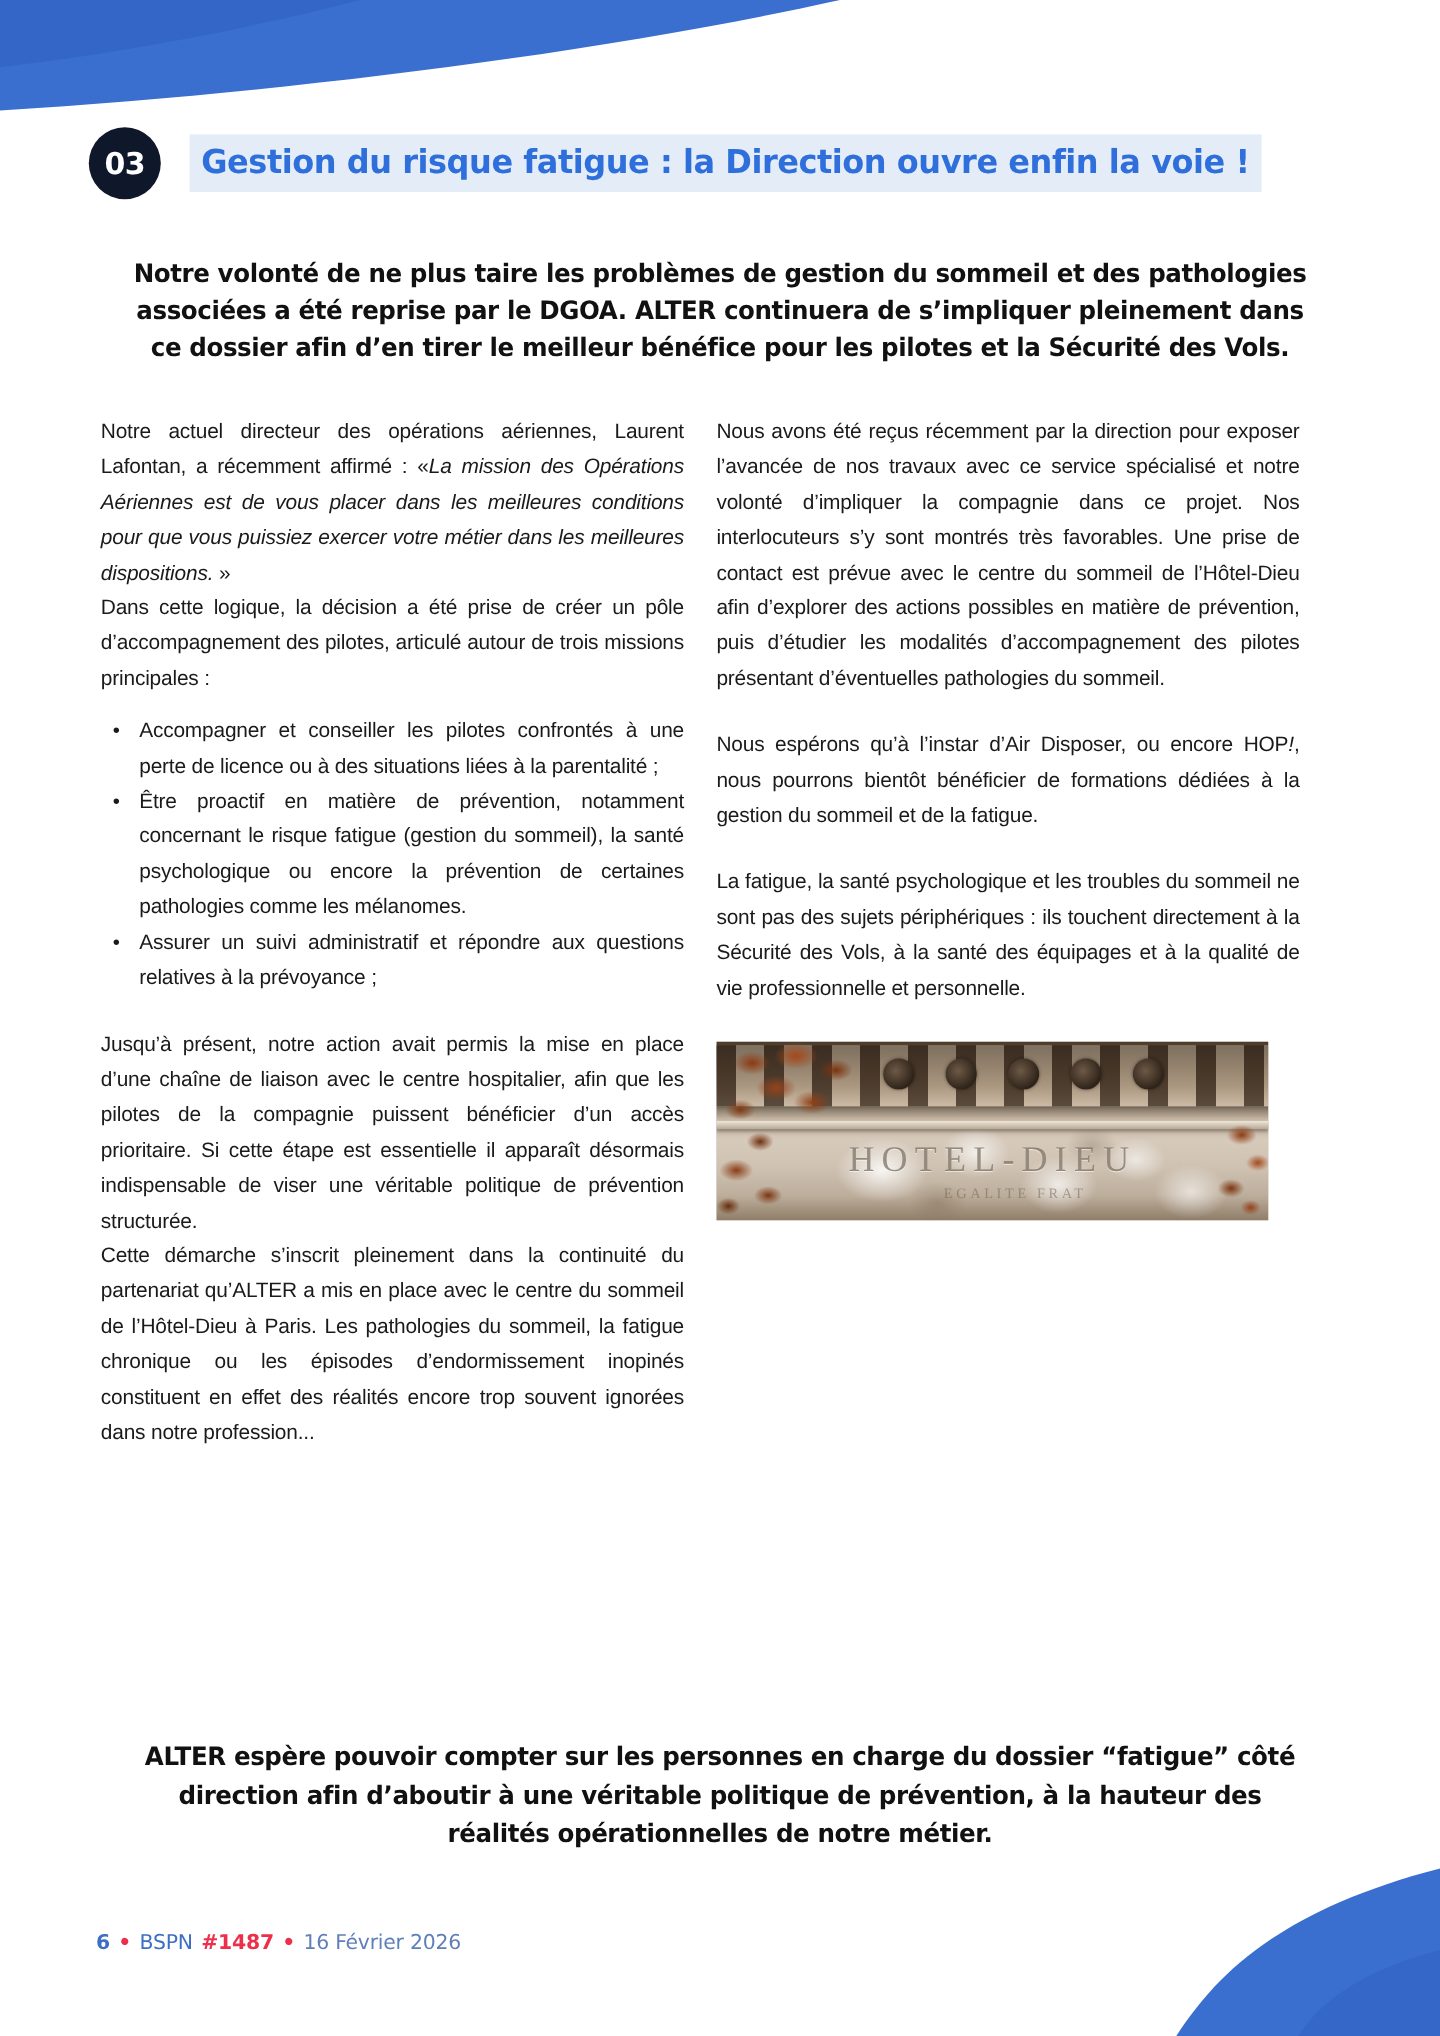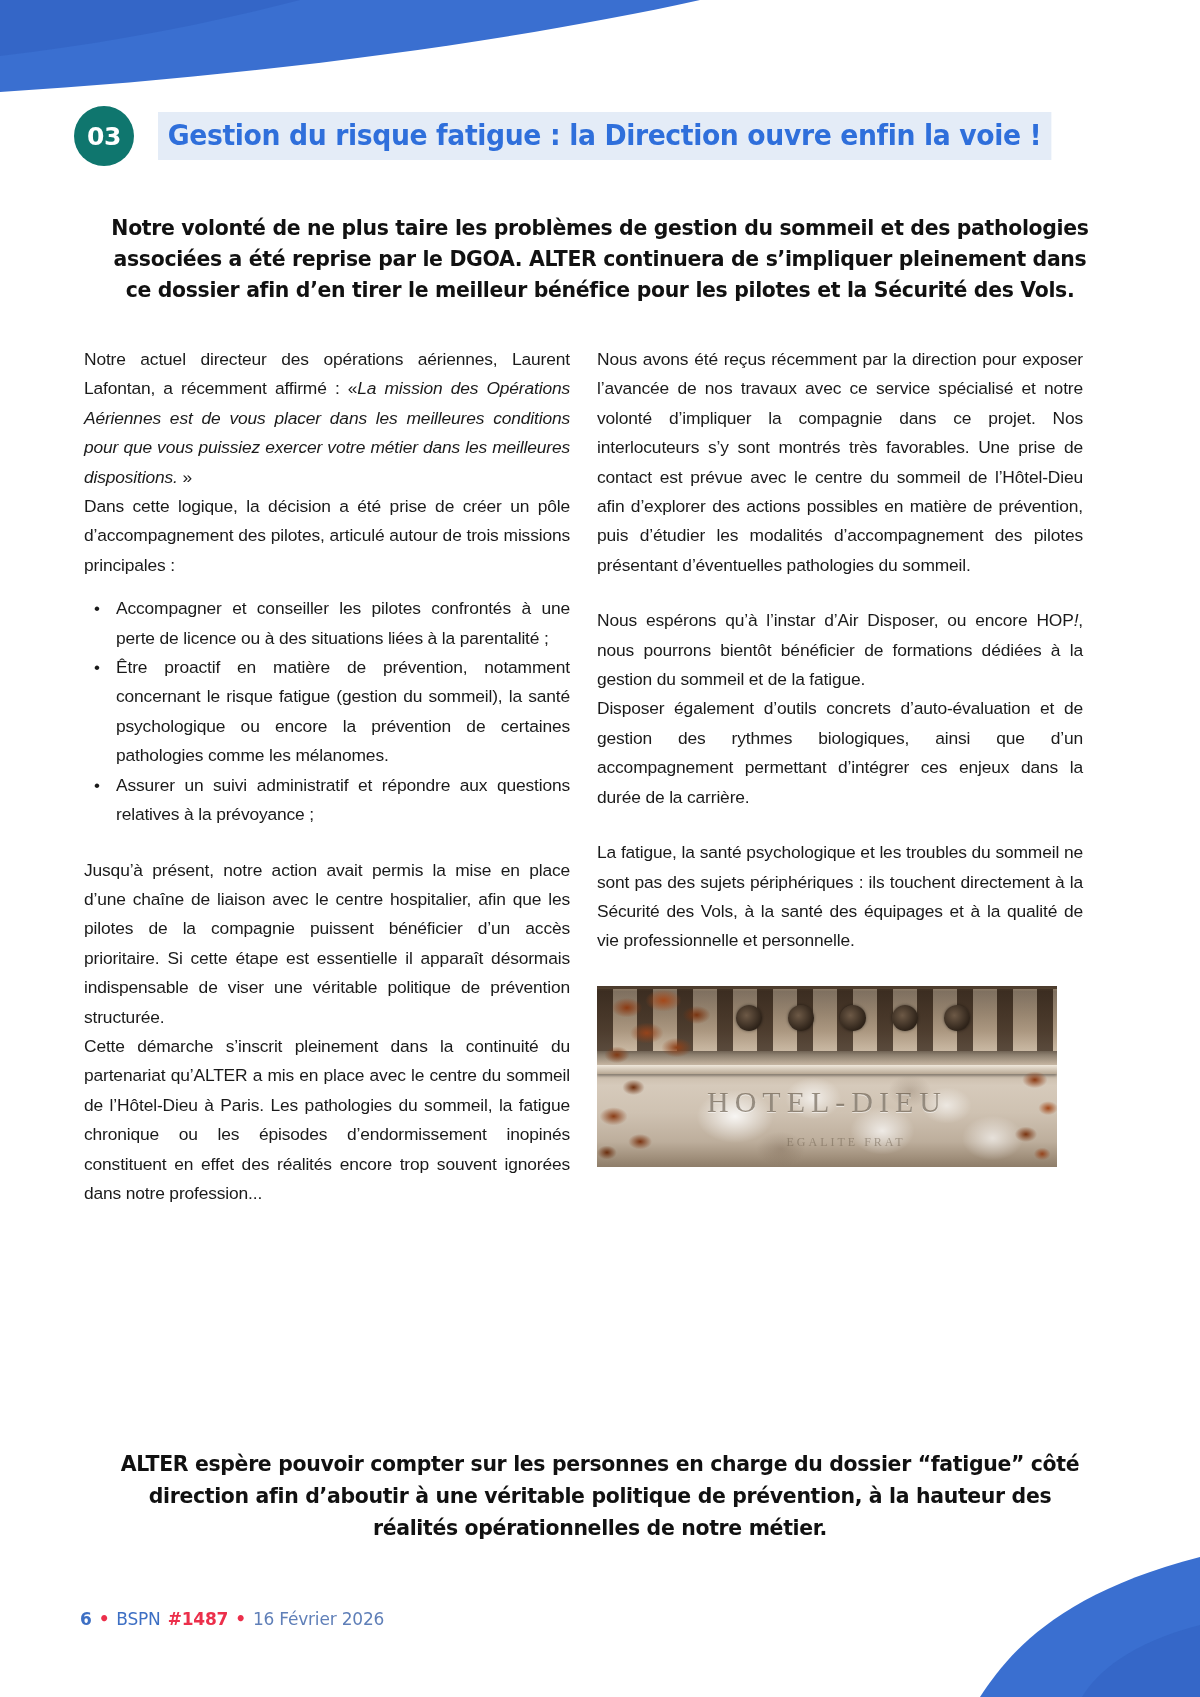--- a/index.html
+++ b/index.html
@@ -37,21 +37,21 @@
     position: absolute;
     top: 106px; left: 74px;
     display: flex;
     align-items: center;
     gap: 24px;
     width: 1060px;
   }
   .section-number {
     width: 60px; height: 60px;
     border-radius: 50%;
-    background: #0f766e;
+    background: #0f172a;
     color: #ffffff;
     display: flex;
     align-items: center;
     justify-content: center;
     font-size: 25px;
     font-weight: bold;
     letter-spacing: -0.5px;
     flex: 0 0 auto;
     font-family: "DejaVu Sans", sans-serif;
   }
@@ -123,21 +123,21 @@
     left: -22px;
     top: 0;
     font-size: 17px;
     line-height: 29.4px;
   }
 
   
   .photo-wrap {
     margin-top: 30px;
     width: 460px;
-    height: 181px;
+    height: 149px;
     position: relative;
     overflow: hidden;
     background: #cfc6bb;
   }
   .photo {
     position: absolute;
     inset: 0;
     background:
       
       radial-gradient(ellipse 55px 38px at 30% 72%, rgba(255,255,255,.85), rgba(255,255,255,0) 70%),
@@ -315,21 +315,20 @@
     </ul>
     <div class="gap"></div>
     <p>Jusqu’à présent, notre action avait permis la mise en place d’une chaîne de liaison avec le centre hospitalier, afin que les pilotes de la compagnie puissent bénéficier d’un accès prioritaire. Si cette étape est essentielle il apparaît désormais indispensable de viser une véritable politique de prévention structurée.</p>
     <p>Cette démarche s’inscrit pleinement dans la continuité du partenariat qu’ALTER a mis en place avec le centre du sommeil de l’Hôtel-Dieu à Paris. Les pathologies du sommeil, la fatigue chronique ou les épisodes d’endormissement inopinés constituent en effet des réalités encore trop souvent ignorées dans notre profession...</p>
   </div>
 
   <div class="col">
     <p>Nous avons été reçus récemment par la direction pour exposer l’avancée de nos travaux avec ce service spécialisé et notre volonté d’impliquer la compagnie dans ce projet. Nos interlocuteurs s’y sont montrés très favorables. Une prise de contact est prévue avec le centre du sommeil de l’Hôtel-Dieu afin d’explorer des actions possibles en matière de prévention, puis d’étudier les modalités d’accompagnement des pilotes présentant d’éventuelles pathologies du sommeil.</p>
     <div class="gap"></div>
     <p><span>Nous espérons qu’à l’instar d’Air Disposer, ou encore HOP</span><span class="quote">!</span><span>, nous pourrons bientôt bénéficier de formations dédiées à la gestion du sommeil et de la fatigue.</span></p>
-    <p>Disposer également d’outils concrets d’auto-évaluation et de gestion des rythmes biologiques, ainsi que d’un accompagnement permettant d’intégrer ces enjeux dans la durée de la carrière.</p>
     <div class="gap"></div>
     <p>La fatigue, la santé psychologique et les troubles du sommeil ne sont pas des sujets périphériques : ils touchent directement à la Sécurité des Vols, à la santé des équipages et à la qualité de vie professionnelle et personnelle.</p>
 
     <div class="photo-wrap">
       <div class="photo"></div>
       <div class="cornice"></div>
       <div class="rosettes">
         <div class="rosette"></div>
         <div class="rosette"></div>
         <div class="rosette"></div>

